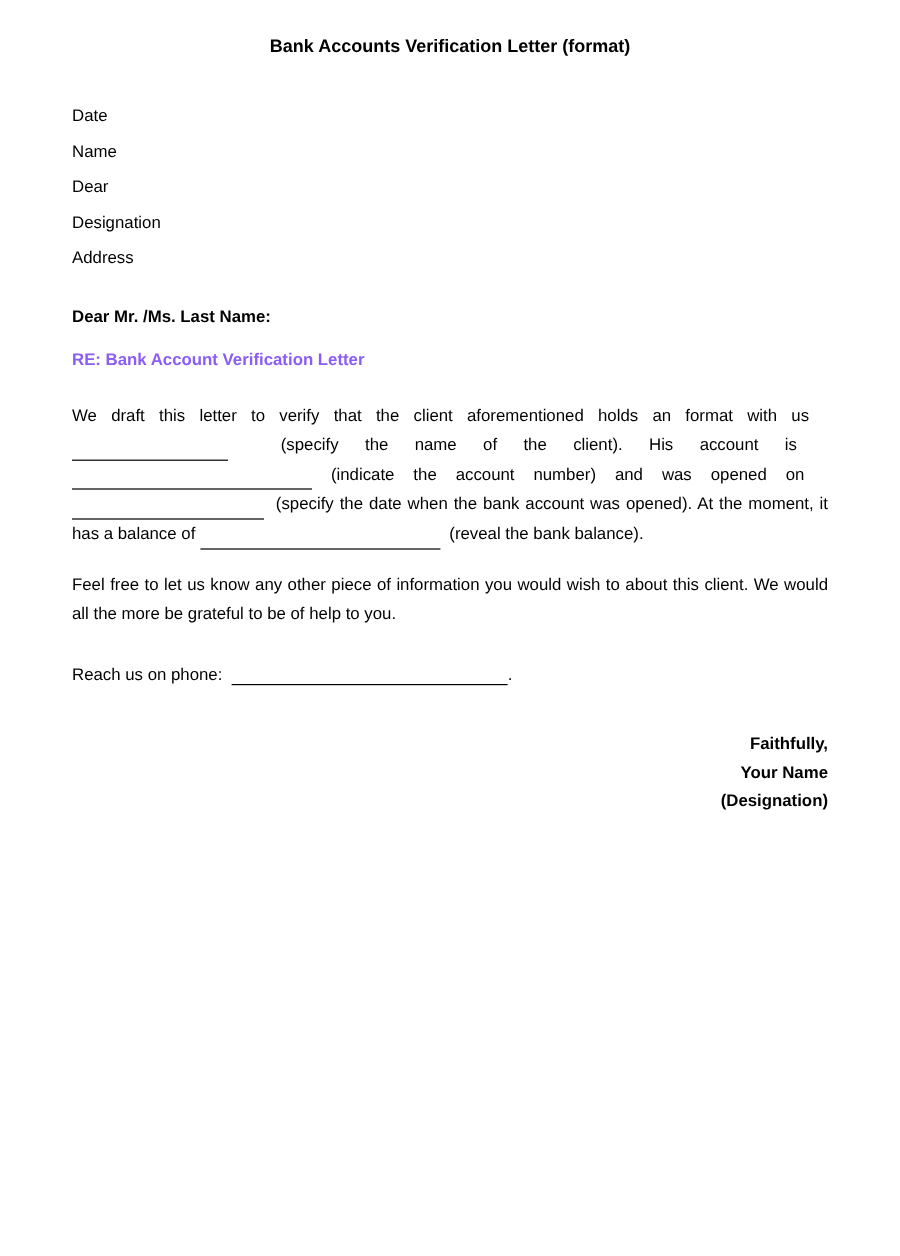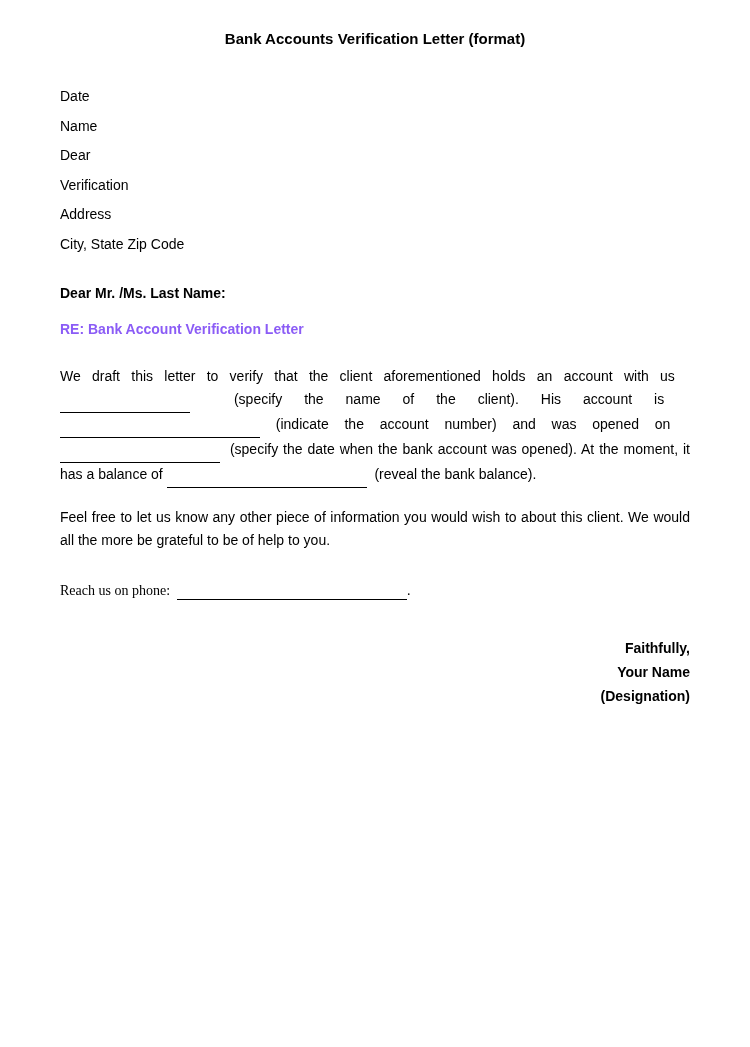--- a/index.html
+++ b/index.html
@@ -65,21 +65,20 @@
       line-height: 1.7;
       text-align: justify;
       margin-bottom: 18px;
     }
 
     .phone-line {
       font-size: 14px;
       color: #000;
       margin-top: 30px;
       margin-bottom: 40px;
-      font-family: Liberation Serif, serif;
     }
 
     .closing-block {
       margin-top: 10px;
     }
 
     .closing-line {
       font-size: 14px;
       font-weight: bold;
       color: #000;
@@ -115,31 +114,30 @@
 <body>
 
 <div class="page">
 
   <div class="page-title">Bank Accounts Verification Letter (format)</div>
 
   <div class="address-block">
     <div class="address-line">Date</div>
     <div class="address-line">Name</div>
     <div class="address-line">Dear</div>
-    <div class="address-line">Verification</div>
+    <div class="address-line">Designation</div>
     <div class="address-line">Address</div>
-    <div class="address-line">City, State Zip Code</div>
   </div>
 
   <div class="salutation">Dear Mr. /Ms. Last Name:</div>
 
   <div class="re-line">RE: Bank Account Verification Letter</div>
 
   <div class="body-paragraph">
-    <span>We draft this letter to verify that the client aforementioned holds an account with us</span>
+    <span>We draft this letter to verify that the client aforementioned holds an format with us</span>
     &nbsp;<span class="underline-blank">&nbsp;</span>&nbsp;
     <span>(specify the name of the client). His account is</span>
     &nbsp;<span class="underline-blank-long">&nbsp;</span>
     <span>(indicate the account number) and was opened on</span>
     &nbsp;<span class="underline-blank-medium">&nbsp;</span>&nbsp;
     <span>(specify the date when the bank account was opened). At the moment, it has a balance of</span>
     <span class="underline-blank-long">&nbsp;</span>&nbsp;
     <span>(reveal the bank balance).</span>
   </div>
 

